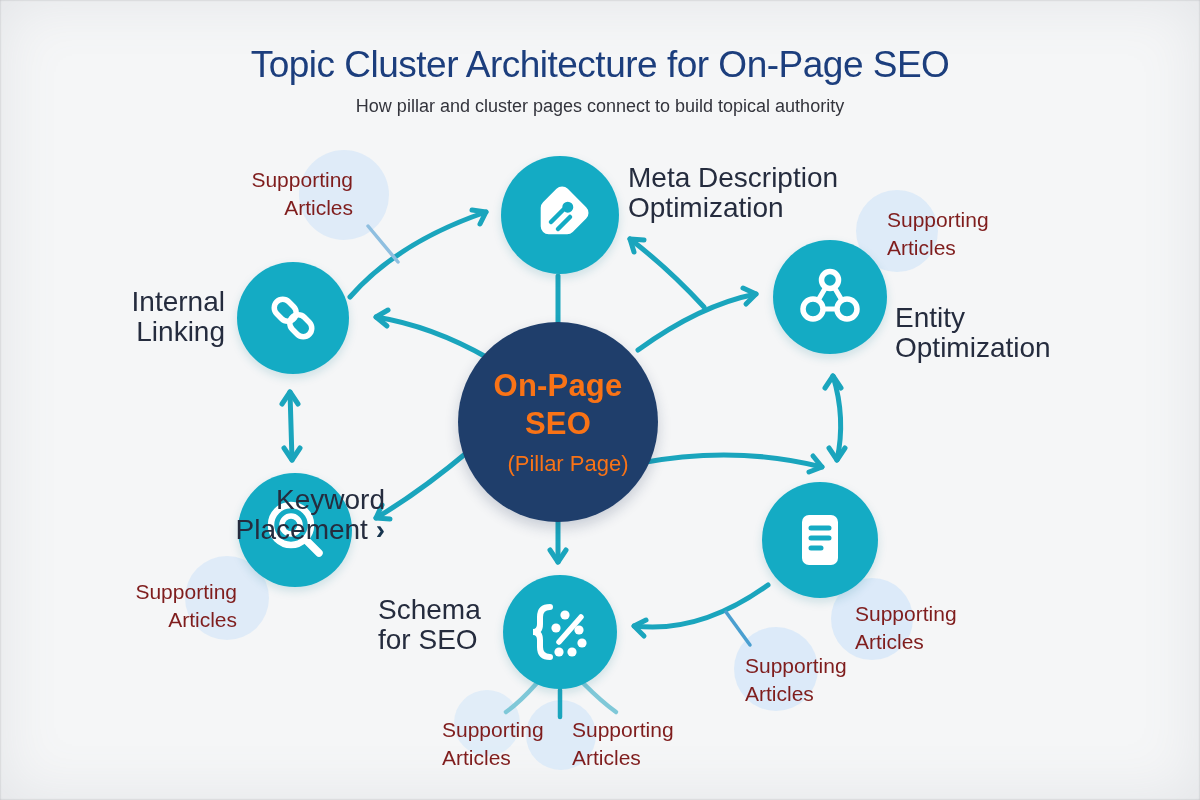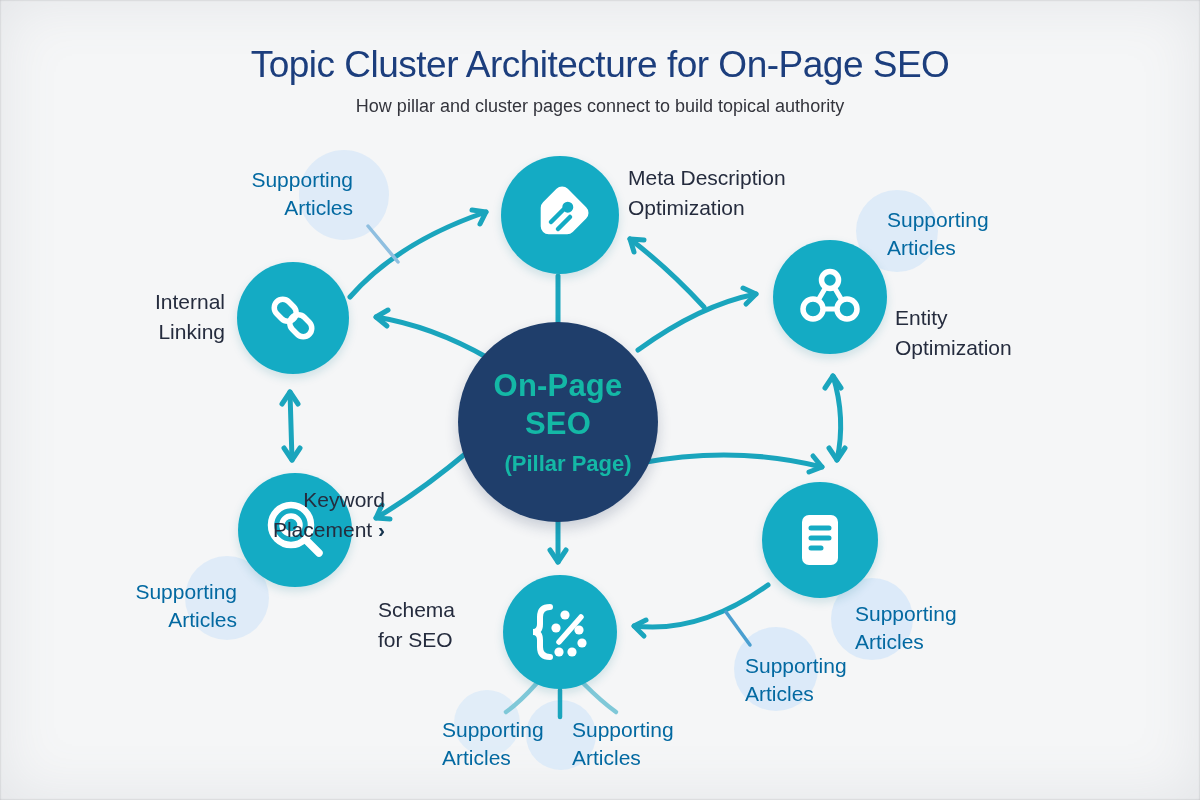--- a/index.html
+++ b/index.html
@@ -19,31 +19,31 @@
   }
   .lightcircle{position:absolute;border-radius:50%;background:#d9e9f8;z-index:1;}
   svg.arrows{position:absolute;left:0;top:0;z-index:2;}
   .node{
     position:absolute;border-radius:50%;background:#14abc4;z-index:3;
     display:flex;align-items:center;justify-content:center;
     box-shadow:0 4px 10px rgba(20,130,150,.18);
   }
   .node.center{
     background:#1f3e6b;display:flex;flex-direction:column;
-    align-items:center;justify-content:center;color:#14b8a6;text-align:center;
+    align-items:center;justify-content:center;color:#f97316;text-align:center;
     box-shadow:0 6px 14px rgba(20,40,80,.20);
   }
   .center-line{font-size:31px;font-weight:bold;line-height:38px;letter-spacing:.2px;}
-  .center-tag{font-size:22px;margin-top:8px;font-weight:bold;margin-left:20px;}
+  .center-tag{font-size:22px;margin-top:8px;font-weight:normal;margin-left:20px;}
   .nodelabel{
-    position:absolute;z-index:4;color:#252c3e;font-size:21px;line-height:30px;
+    position:absolute;z-index:4;color:#252c3e;font-size:28px;line-height:30px;
     white-space:pre-line;
   }
   .suplabel{
-    position:absolute;z-index:4;color:#0369a1;font-size:21px;line-height:28px;
+    position:absolute;z-index:4;color:#7f1d1d;font-size:21px;line-height:28px;
     white-space:pre-line;
   }
   .chev{font-weight:bold;color:#17354f;}
   .ta-r{text-align:right;} .ta-c{text-align:left;} .ta-l{text-align:left;}
 </style>
 </head>
 <body>
 
 <div class="canvas">
 

